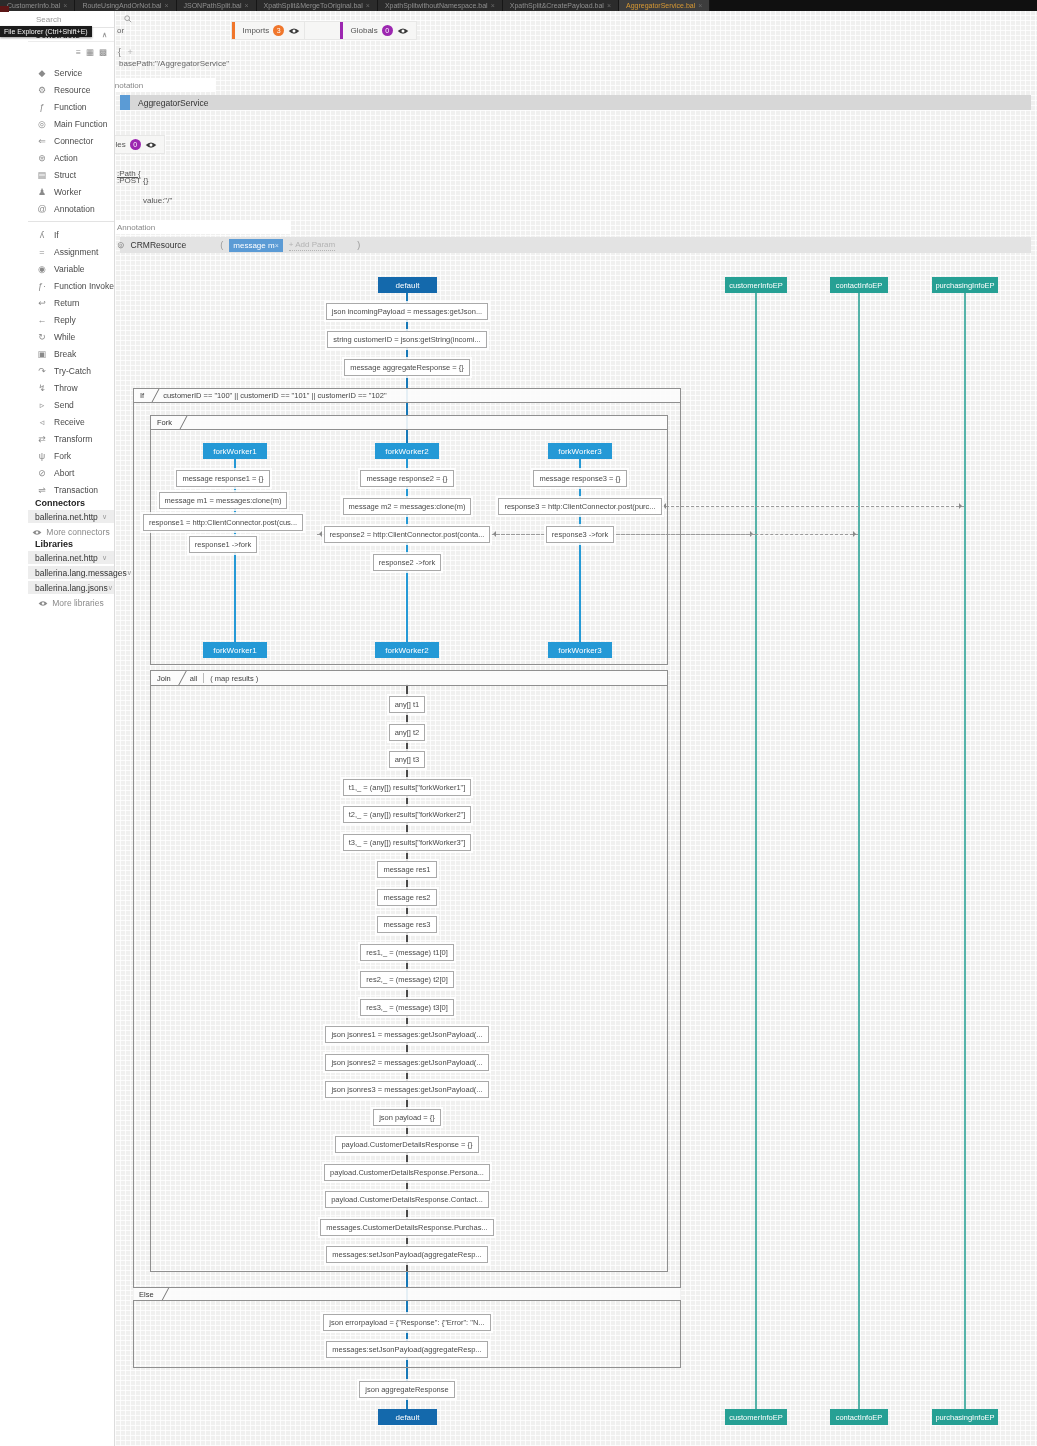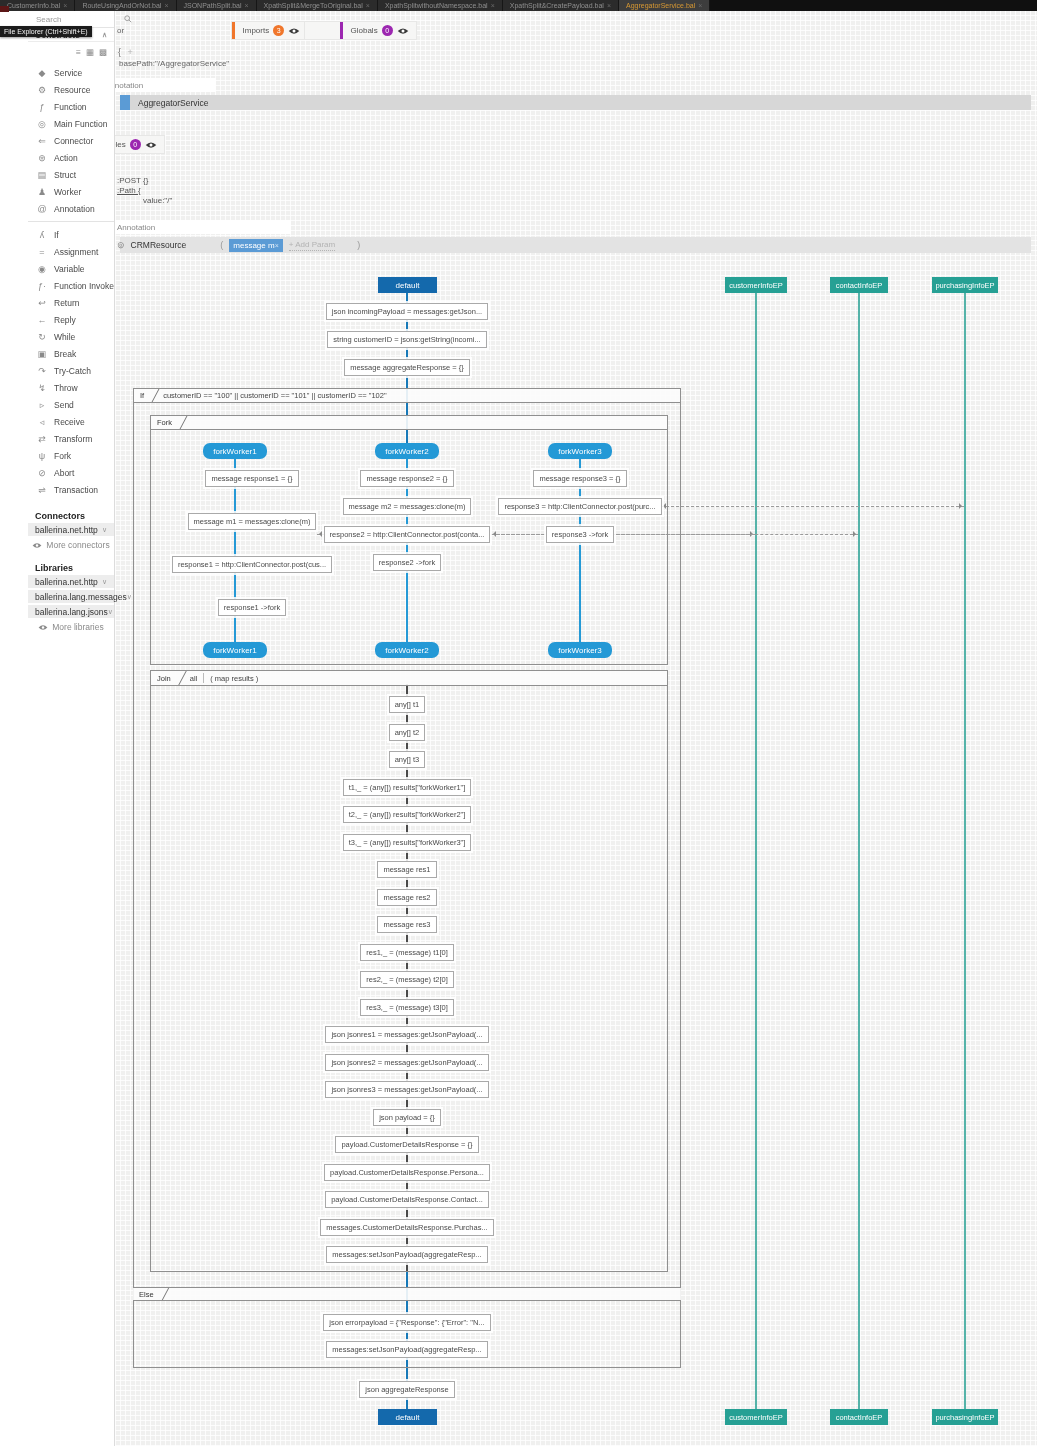--- a/index.html
+++ b/index.html
@@ -21,21 +21,21 @@
   .tooltip{position:absolute;left:0;top:26px;background:#1c1c1c;color:#f2f2f2;font-size:7px;
            padding:2px 4px;z-index:60;box-shadow:0 1px 2px rgba(0,0,0,.4);white-space:nowrap;}
   .shead{height:13px;display:flex;justify-content:space-between;align-items:center;padding:0 7px;
          border-bottom:1px solid #ececec;font-weight:bold;font-size:8.5px;color:#333;}
   .chev{color:#9a9a9a;font-size:7px;}
   .vicons{display:flex;justify-content:flex-end;gap:5px;padding:5px 7px 3px;color:#8a8a8a;font-size:8.5px;}
   .citem{height:17px;display:flex;align-items:center;gap:6px;padding-left:8px;}
   .cicon{width:12px;text-align:center;color:#8a8a8a;font-size:9px;}
   .clabel{color:#4a4a4a;}
   .sdiv{border:none;border-top:1px solid #e3e3e3;margin:4px 0;}
-  .sbold{font-weight:bold;font-size:9px;color:#222;padding:0 7px;margin-top:13px;height:12px;}
+  .sbold{font-weight:bold;font-size:9px;color:#222;padding:0 7px;height:12px;}
   .acc{height:13px;background:#ededed;margin-bottom:2px;display:flex;align-items:center;
        justify-content:space-between;padding:0 7px;font-size:8.5px;color:#333;}
   .more{display:flex;align-items:center;gap:4px;justify-content:center;color:#8a8a8a;margin:4px 0 2px;font-size:8.5px;}
   .eye{flex:none;}
   
   .canvas{position:absolute;left:115px;top:10px;width:922px;height:1436px;overflow:hidden;
           background-color:#f0f0ef;
           background-image:linear-gradient(to right,rgba(255,255,255,.8) 1px,transparent 1px),
                            linear-gradient(to bottom,rgba(255,255,255,.8) 1px,transparent 1px);
           background-size:5px 5px;}
@@ -59,21 +59,21 @@
   .addparam{color:#b3b3b3;font-size:8px;border-bottom:1px dotted #b3b3b3;padding-bottom:1px;}
   .annline{position:absolute;font-size:8px;color:#555;white-space:nowrap;}
   
   .ll{position:absolute;width:2px;}
   .dash{position:absolute;height:0;border-top:1px dashed #9a9a9a;}
   .dash .ahl{position:absolute;left:-1px;top:-4px;width:0;height:0;border:3.5px solid transparent;border-right-color:#8a8a8a;}
   .dash .ahr{position:absolute;right:-1px;top:-4px;width:0;height:0;border:3.5px solid transparent;border-left-color:#8a8a8a;}
   .startbox{position:absolute;width:59px;height:16px;background:#1469ac;color:#fff;font-size:8px;
             display:flex;align-items:center;justify-content:center;}
   .wbox{position:absolute;width:64px;height:16px;background:#2499d6;color:#fff;font-size:8px;
-        display:flex;align-items:center;justify-content:center;border-radius:7px;}
+        display:flex;align-items:center;justify-content:center;}
   .ebox{position:absolute;height:16px;background:#26a094;color:#fff;font-size:7.5px;
         display:flex;align-items:center;justify-content:center;}
   .col{position:absolute;width:300px;display:flex;flex-direction:column;align-items:center;}
   .wcol{width:200px;}
   .stmt{background:#fff;border:1px solid #a9a9a9;height:17px;display:flex;align-items:center;
         padding:0 5px;font-size:7.5px;color:#4a4a4a;white-space:nowrap;box-sizing:border-box;
         box-shadow:0 0 0 2px rgba(255,255,255,.85);}
   .cbox{position:absolute;border:1px solid #8f8f8f;box-sizing:border-box;}
   .chead{display:flex;align-items:stretch;height:13px;border-bottom:1px solid #8f8f8f;
          background:rgba(252,252,252,.9);font-size:7.5px;color:#333;}
@@ -327,21 +327,21 @@
   <div class="chip" style="left:-22px;top:126px;">
     <span>Variables</span>
     <span class="badge" style="background:#9c27b0;">0</span>
     <svg class="eye" width="12" height="8" viewBox="0 0 16 10">
       <path d="M1 5 Q8 -2 15 5 Q8 12 1 5Z" fill="#3a3a3a"></path>
         <circle cx="8" cy="5" r="2" fill="#fff"></circle>
     </svg>
   </div>
 
   <div class="annline" style="left:2px;top:166px;">:POST  {}</div>
-  <div class="annline" style="left:2px;top:176px;text-decoration:underline;">:Path  {</div>
+  <div class="annline" style="left:2px;top:159px;text-decoration:underline;">:Path  {</div>
   <div class="annline" style="left:28px;top:186px;">value:"/"</div>
 
   <div class="whitebox" style="left:-18px;top:210px;width:186px;">Add Annotation</div>
 
   <div class="crmbar" style="top:227px;">
     <span class="crmicon">⊚</span>
     <span>CRMResource</span>
     <span class="paren" style="margin-left:28px;">(</span>
     <span class="pchip">
       <span>message m</span>
@@ -418,21 +418,21 @@
 
   <div class="stmt">json incomingPayload = messages:getJson...</div>
       <div class="stmt">string customerID = jsons:getString(incomi...</div>
       <div class="stmt">message aggregateResponse = {}</div>
     </div>
 
   <div class="wbox" style="left:88px;top:433px;">forkWorker1</div>
   <div class="wbox" style="left:260px;top:433px;">forkWorker2</div>
   <div class="wbox" style="left:433px;top:433px;">forkWorker3</div>
 
-  <div class="col wcol" style="left:37px;top:460px;gap:26px;">
+  <div class="col wcol" style="left:8px;top:460px;gap:5px;">
 
   <div class="stmt">message response1 = {}</div>
       <div class="stmt">message m1 = messages:clone(m)</div>
       <div class="stmt">response1 = http:ClientConnector.post(cus...</div>
       <div class="stmt">response1 -&gt;fork</div>
     </div>
   <div class="col wcol" style="left:192px;top:460px;gap:11px;">
 
   <div class="stmt">message response2 = {}</div>
       <div class="stmt">message m2 = messages:clone(m)</div>

